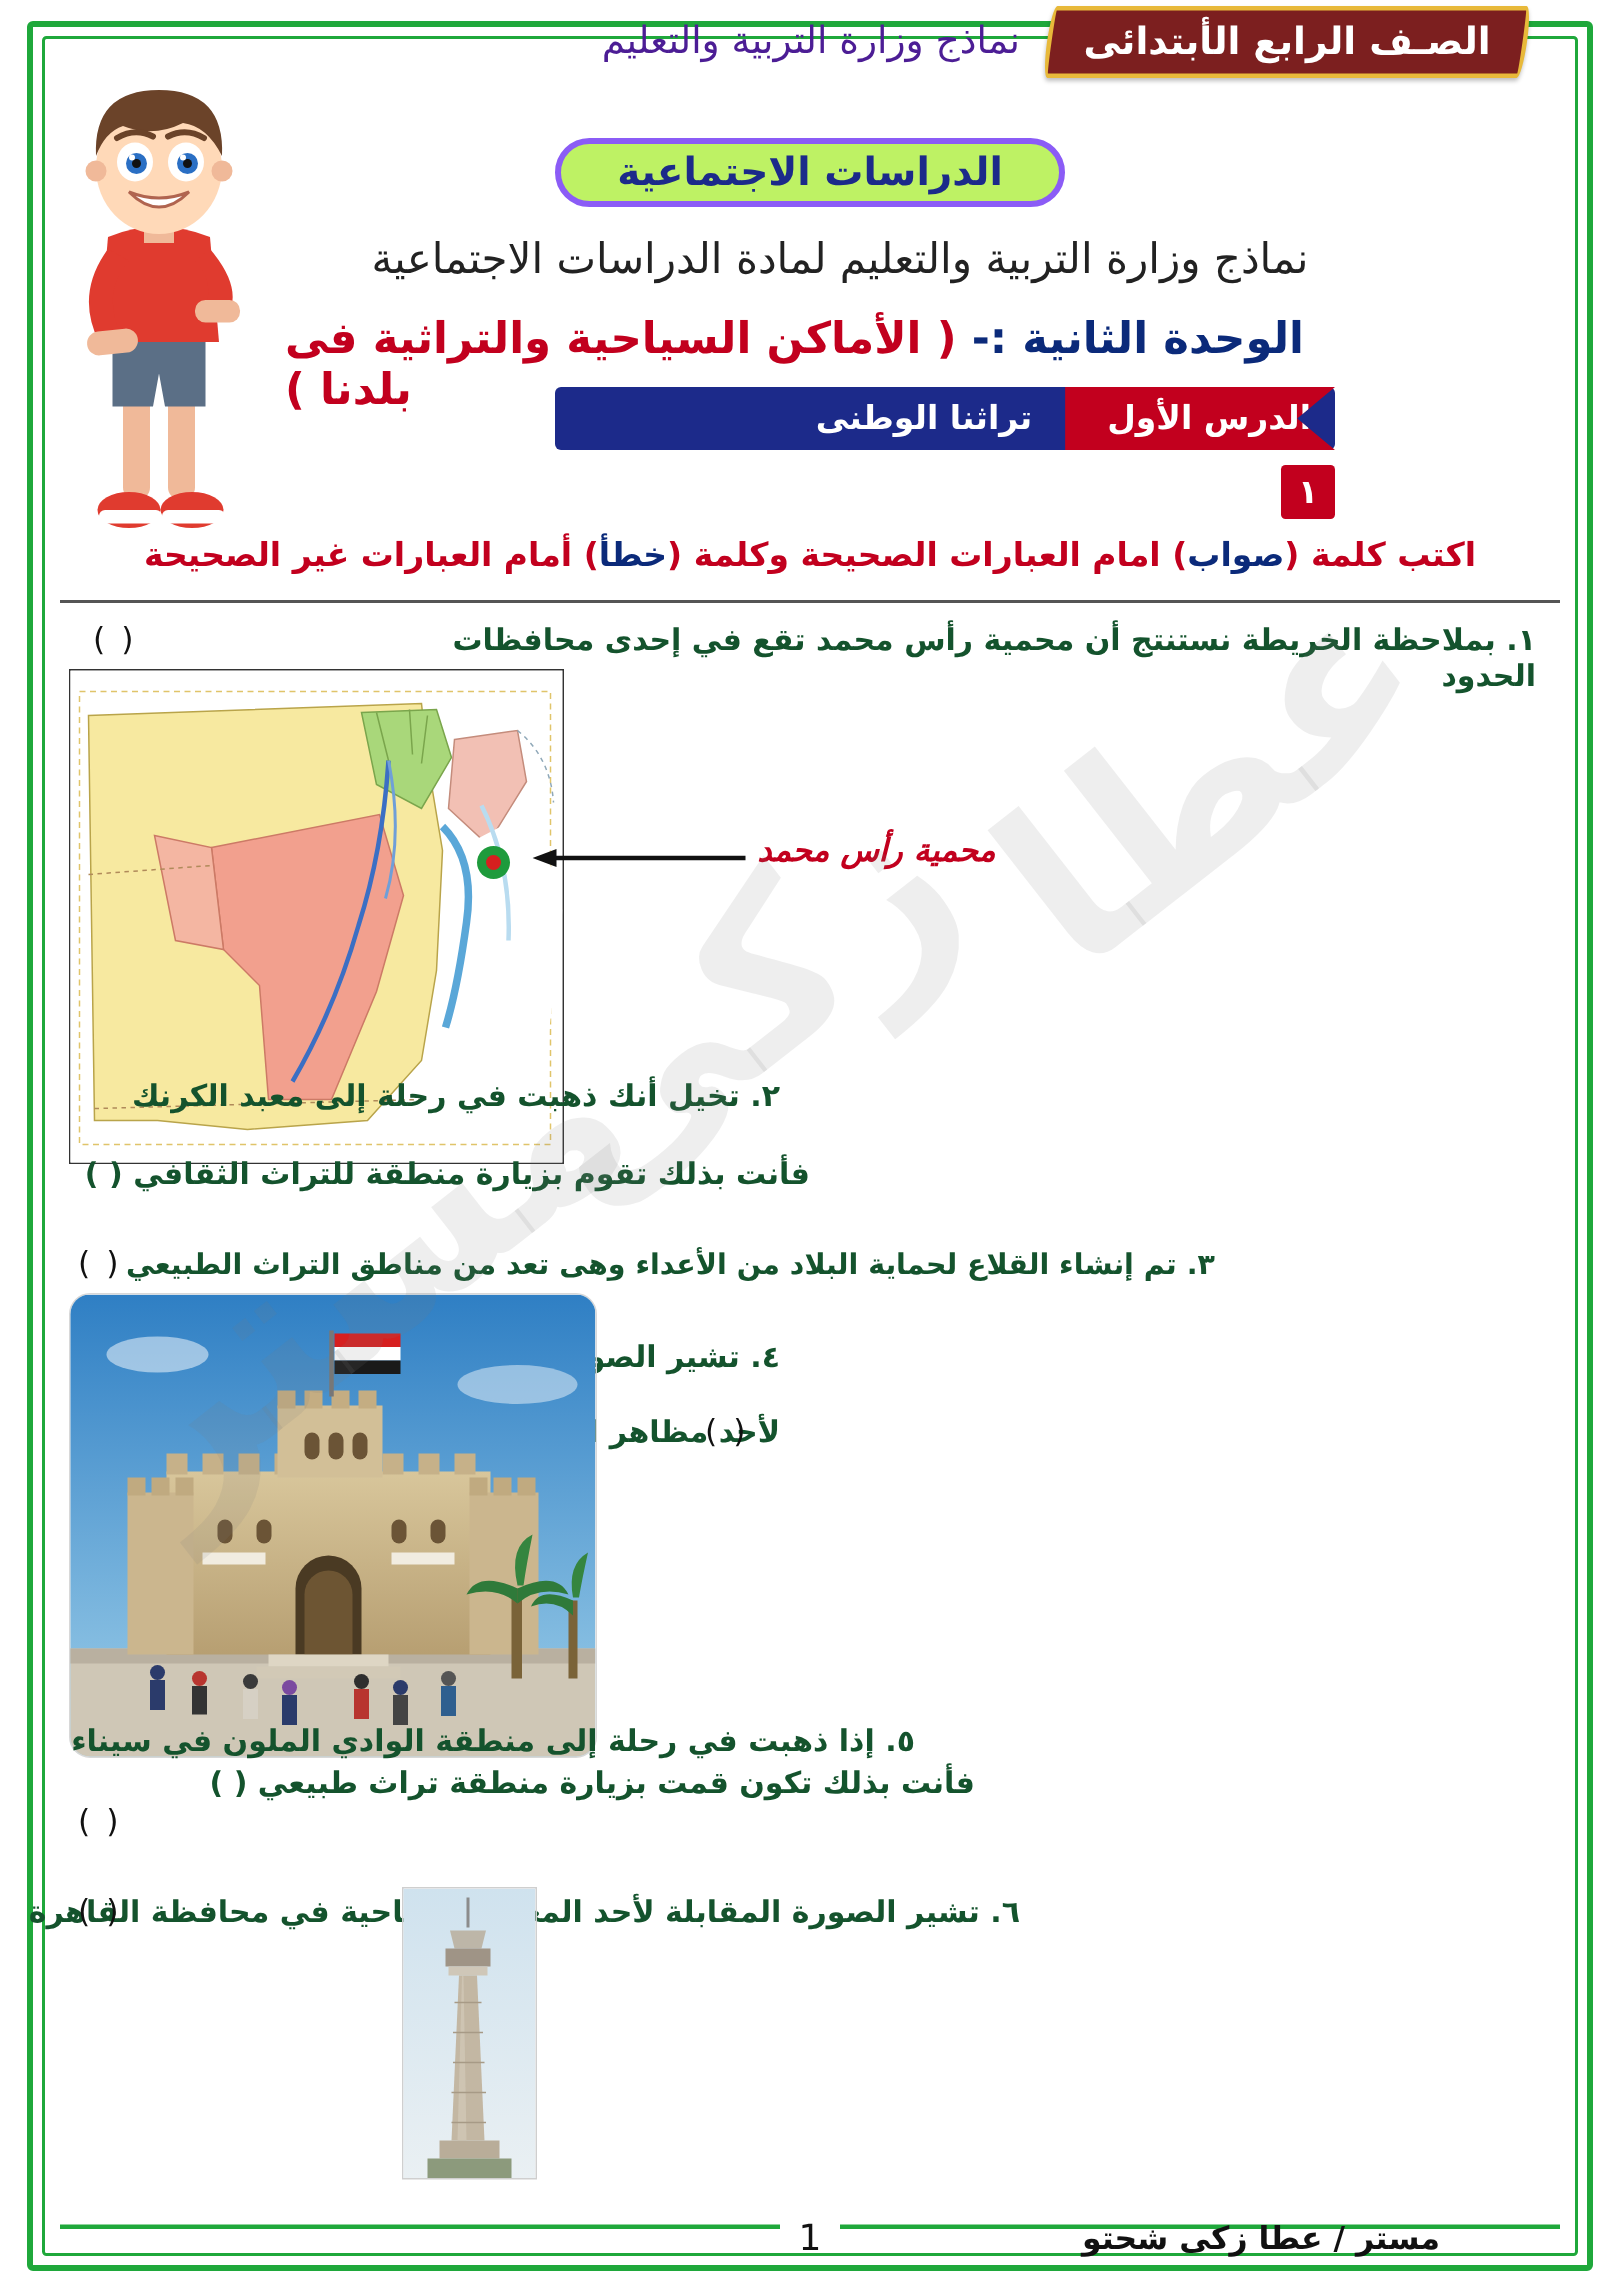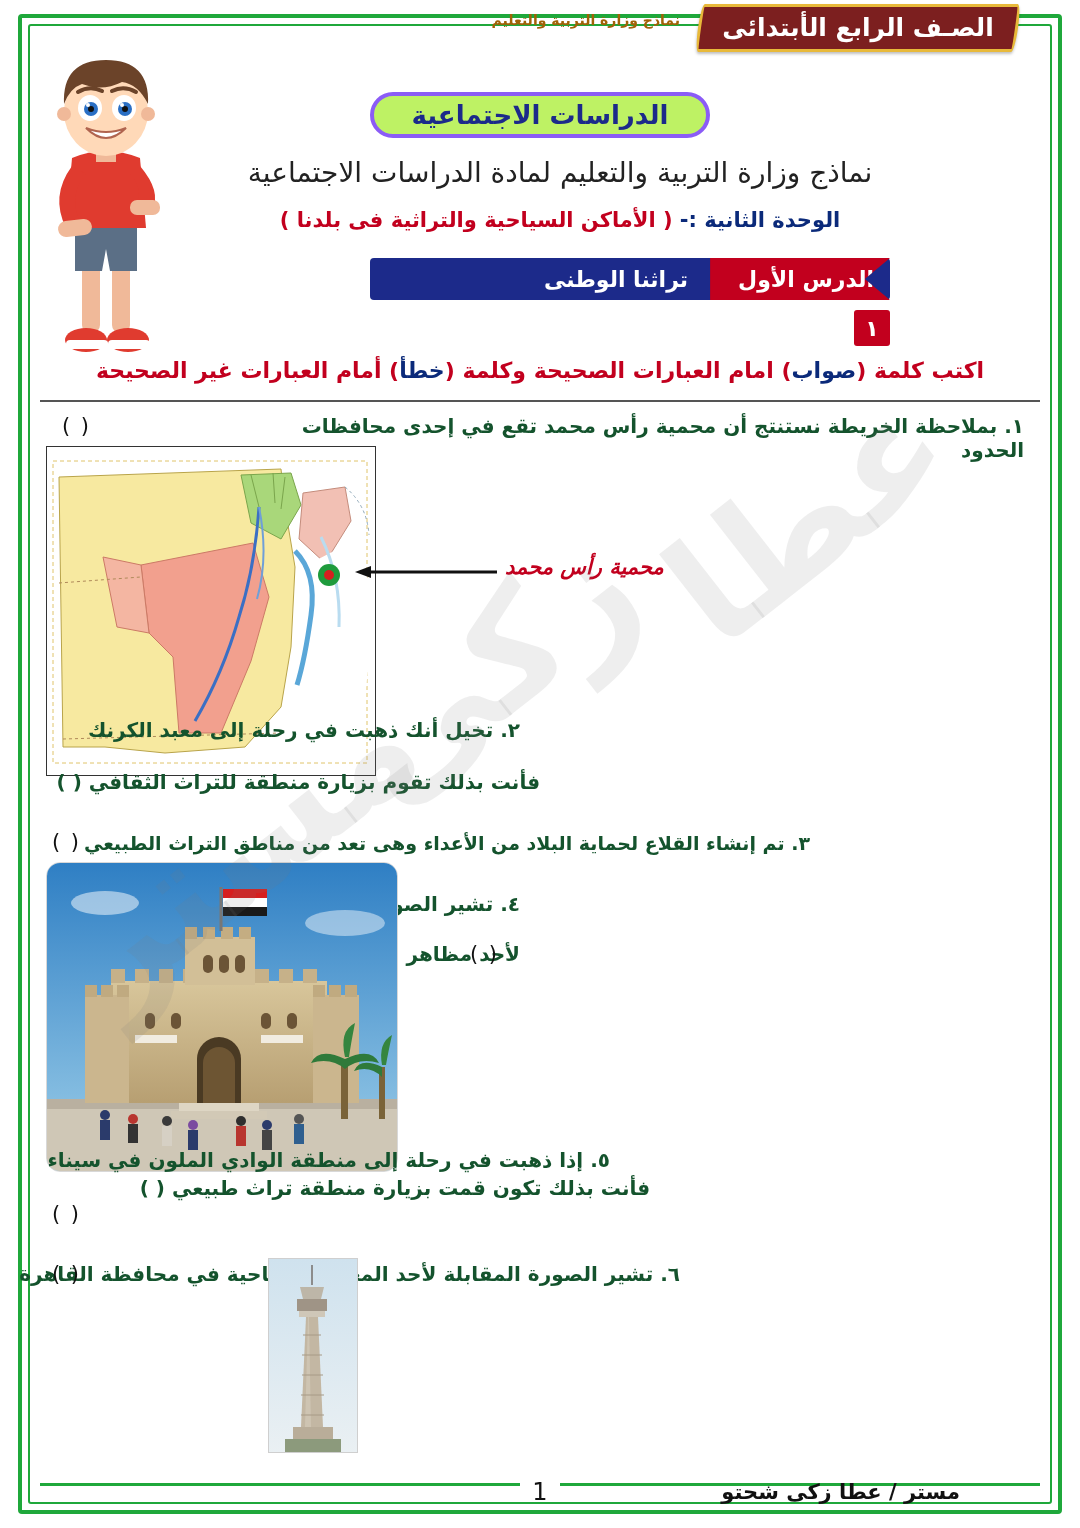--- a/index.html
+++ b/index.html
@@ -42,23 +42,23 @@
     color:#ffffff;
     font-size:25px;
     font-weight:bold;
     text-align:center;
     line-height:42px;
     letter-spacing:1px;
   }
   .ministry-line{
     position:absolute;
     right:400px; top:12px;
-    font-size:14px;
-    font-weight:bold;
-    color:#a16207;
+    font-size:25px;
+    font-weight:normal;
+    color:#4c1d95;
     z-index:5;
   }
   
   .boy{
     position:absolute;
     left:30px; top:48px;
     width:150px; height:330px;
     z-index:7;
   }
   
@@ -83,22 +83,22 @@
     position:absolute;
     top:156px; right:150px; left:190px;
     text-align:center;
     font-size:28px;
     color:#222;
     letter-spacing:1px;
   }
   .unit-line{
     position:absolute;
     top:208px; right:150px; left:190px;
-    text-align:center;
-    font-size:21px;
+    text-align:left;
+    font-size:29px;
     font-weight:bold;
   }
   .unit-line .u-label{ color:#0b2a7a; }
   .unit-line .u-text{ color:#c2001e; }
 
   
   .lesson-banner{
     position:absolute;
     top:258px; right:190px;
     width:520px; height:42px;

